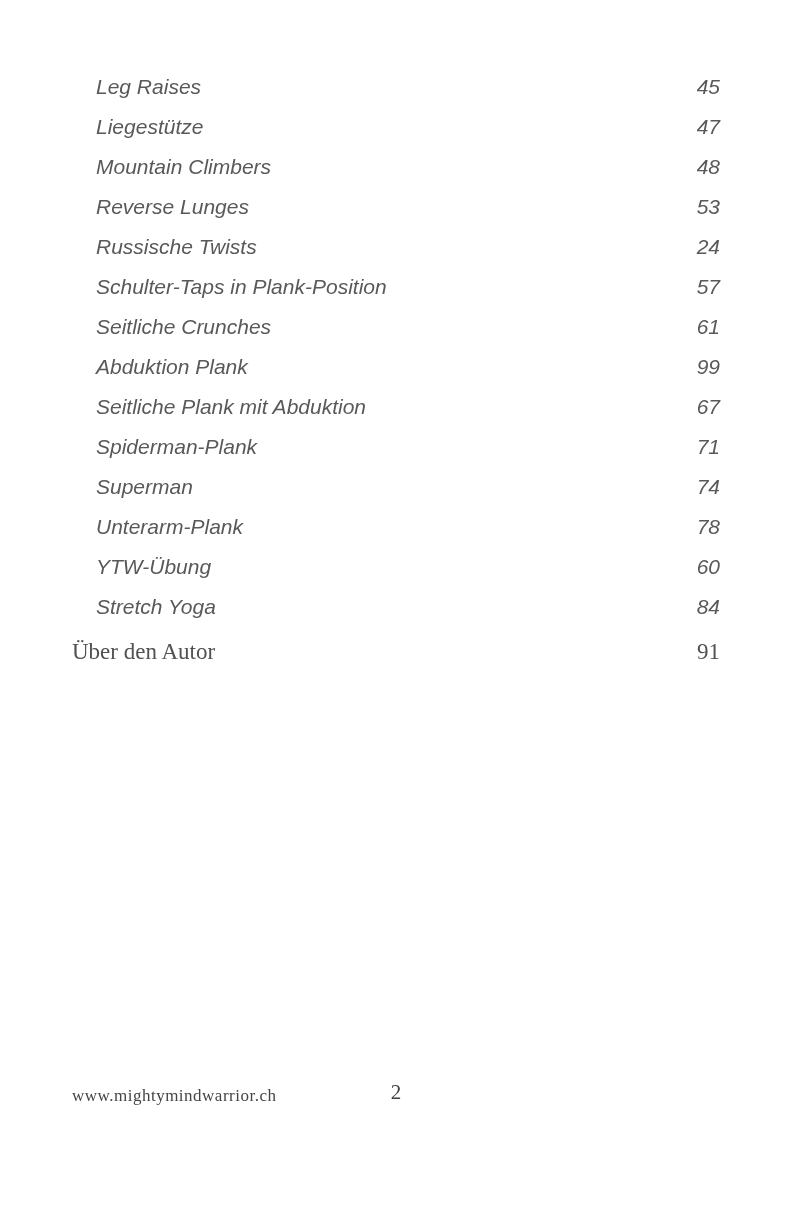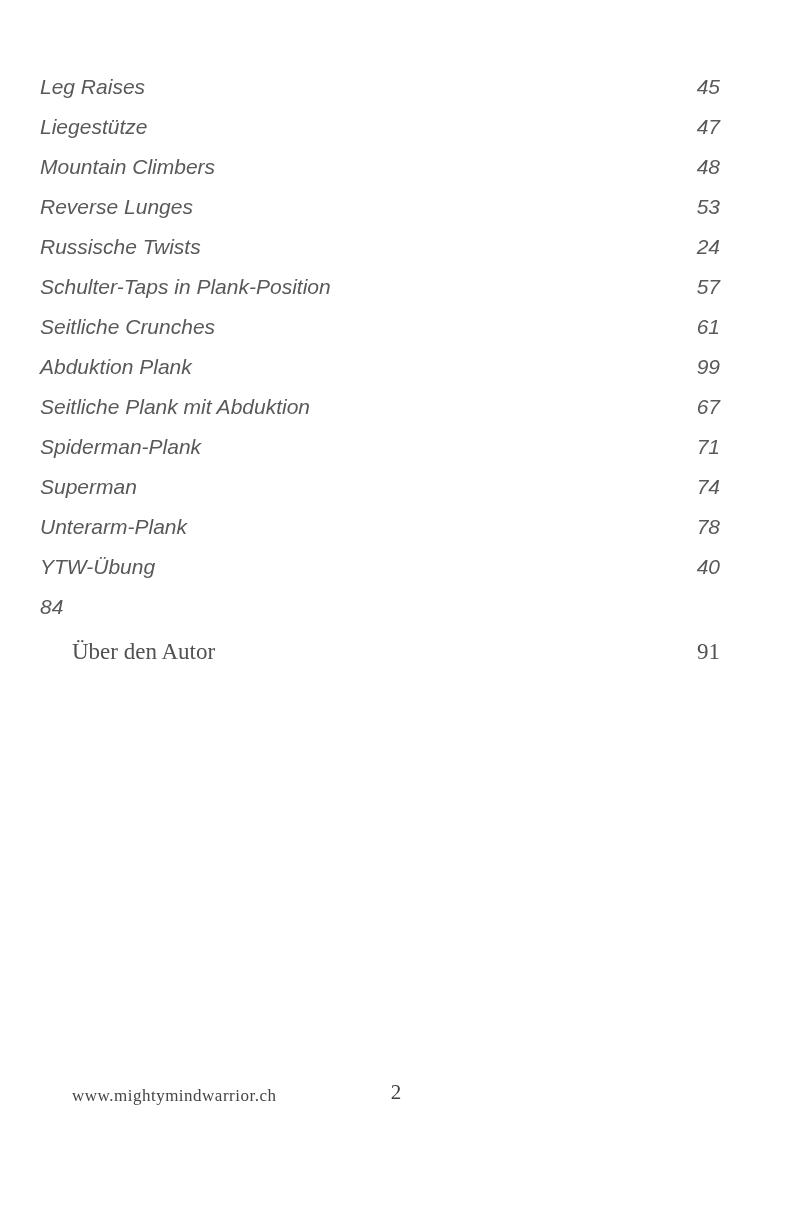--- a/index.html
+++ b/index.html
@@ -20,21 +20,21 @@
     top: 67px;
     left: 0;
     right: 0;
   }
   .toc-row {
     display: flex;
     justify-content: space-between;
     align-items: baseline;
     height: 40px;
     line-height: 40px;
-    padding-left: 40px;
+    padding-left: 96px;
     padding-right: 72px;
   }
   .toc-row .toc-label,
   .toc-row .toc-page {
     font-family: "Liberation Sans", sans-serif;
     font-style: italic;
     font-size: 21px;
     color: #58595b;
     white-space: nowrap;
   }
@@ -148,24 +148,25 @@
           <span class="toc-page">74</span>
         </div>
 
         <div class="toc-row">
           <span class="toc-label">Unterarm-Plank</span>
           <span class="toc-page">78</span>
         </div>
 
         <div class="toc-row">
           <span class="toc-label">YTW-Übung</span>
-          <span class="toc-page">40</span>
+          <span class="toc-page">60</span>
         </div>
 
         <div class="toc-row">
+          <span class="toc-label">Stretch Yoga</span>
           <span class="toc-page">84</span>
         </div>
       </div>
 
     <div class="toc-section-row">
       <span class="section-label">Über den Autor</span>
       <span class="section-page">91</span>
     </div>
 
   </div>

